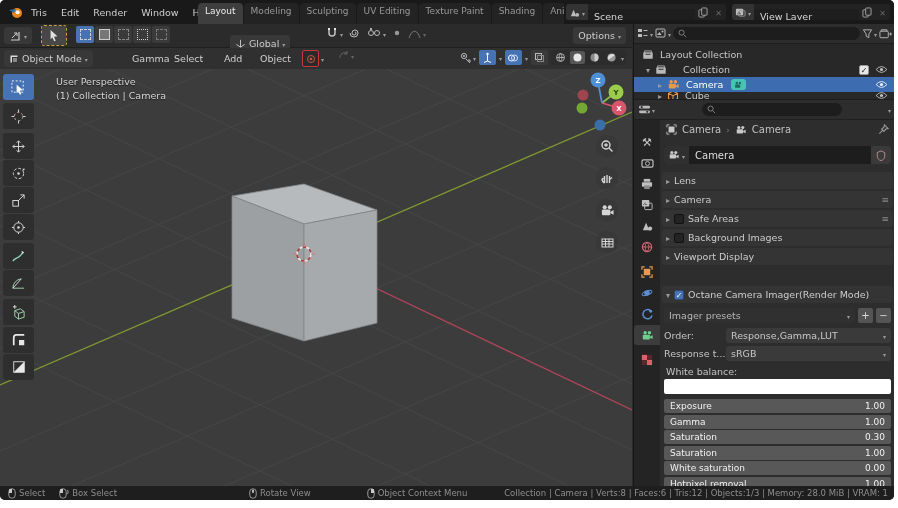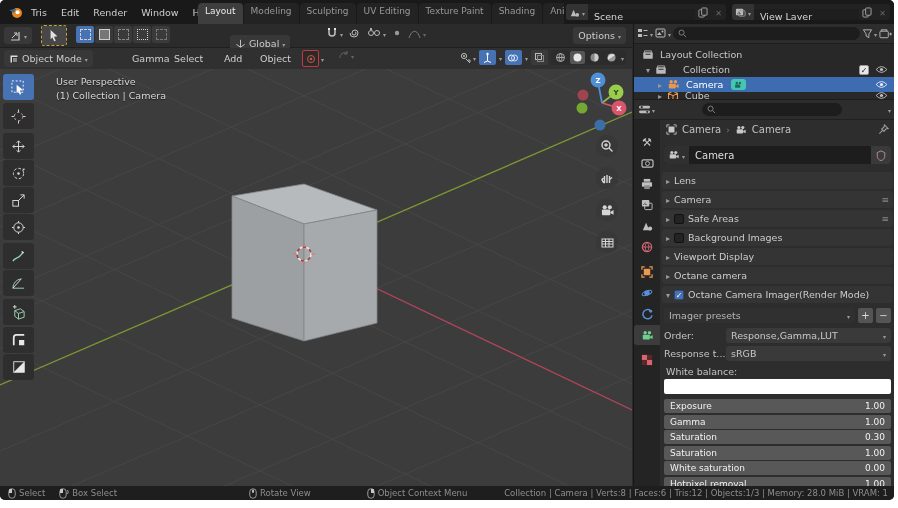--- a/index.html
+++ b/index.html
@@ -703,24 +703,20 @@
         <div class="panelrow" style="top:90px;">
           <span class="g-tri-r"></span>
           <span class="cb"></span>
           <span>Safe Areas</span>
           <span class="g-lines" style="margin-left:auto"></span>
         </div>
         <div class="panelrow" style="top:128px;">
           <span class="g-tri-r"></span>
           <span>Viewport Display</span>
         </div>
-        <div class="panelrow" style="top:147px;">
-          <span class="g-tri-r"></span>
-          <span>Octane camera</span>
-        </div>
         <div class="panelrow" style="top:166px;">
           <span class="g-tri-d"></span>
           <span class="cb on">
               <span class="g-check"></span>
             </span>
           <span>Octane Camera Imager(Render Mode)</span>
         </div>
 
         <div class="flex" style="position:absolute;left:4px;top:188px;width:227px;gap:3px;">
           <span class="drop" style="flex:1;background:#303030;color:#b5b5b5;">

